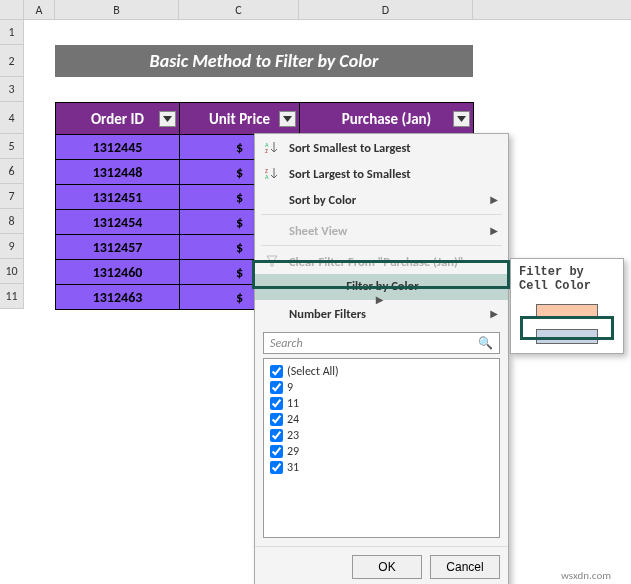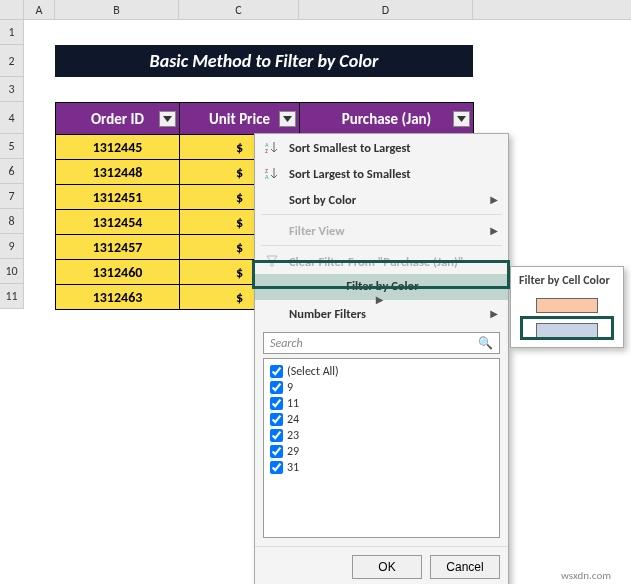--- a/index.html
+++ b/index.html
@@ -32,21 +32,21 @@
     .row-h { height: 25px; border-right: 1px solid #ccc; border-bottom: 1px solid #ccc; background: #e6e6e6; display: flex; align-items: center; justify-content: center; font-size: 12px; color: #333; }
     .row-h.tall { height: 32px; }
     .grid-area { position: absolute; left: 24px; top: 20px; right: 0; bottom: 0; }
     
     .title-bar {
       position: absolute;
       left: 31px;
       top: 25px;
       width: 418px;
       height: 32px;
-      background: #0f172a;
+      background: #737373;
       color: #fff;
       font-weight: bold;
       font-size: 18px;
       display: flex; align-items: center; justify-content: center;
       font-style: italic;
     }
     
     .data-table {
       position: absolute;
       left: 31px;
@@ -62,21 +62,21 @@
       border: 1px solid #000;
       height: 32px;
       position: relative;
     }
     .data-table td {
       border: 1px solid #000;
       text-align: center;
       font-weight: bold;
       padding: 2px 6px;
       height: 25px;
-      background: #fde047;
+      background: #8b5cf6;
     }
     .col-b { width: 124px; }
     .col-c { width: 120px; }
     .col-d { width: 174px; }
     .filter-btn {
       position: absolute;
       right: 3px;
       top: 50%;
       transform: translateY(-50%);
       width: 17px; height: 16px;
@@ -147,27 +147,28 @@
       width: 70px;
       height: 24px;
       background: #f0f0f0;
       border: 1px solid #999;
       font-size: 12px;
     }
     
     .submenu {
       position: absolute;
       left: 510px;
-      top: 266px;
+      top: 258px;
       width: 114px;
       background: #fff;
       border: 1px solid #aaa;
       box-shadow: 3px 3px 6px rgba(0,0,0,0.25);
       font-size: 12px;
       padding: 4px;
+      font-family: Liberation Mono, monospace;
     }
     .submenu .sm-title { font-weight: bold; color: #444; padding: 2px 4px 6px 4px; font-size: 12px;}
     .swatch {
       width: 62px; height: 15px;
       margin: 3px auto;
       border: 1px solid #666;
     }
     .swatch-wrap { padding: 2px 0; display: flex; justify-content: center; }
     .swatch1 { background: #FAC8A8; }
     .swatch2 { background: #C8D4E6; }
@@ -310,21 +311,21 @@
     <span class="menu-label">Sort Largest to Smallest</span>
   </div>
   <div class="menu-item">
     <span class="menu-icon"></span>
     <span class="menu-label">Sort by Color</span>
     <span class="menu-arrow">▶</span>
   </div>
   <div class="menu-sep"></div>
   <div class="menu-item disabled">
     <span class="menu-icon"></span>
-    <span class="menu-label">Filter View</span>
+    <span class="menu-label">Sheet View</span>
     <span class="menu-arrow">▶</span>
   </div>
   <div class="menu-sep"></div>
   <div class="menu-item disabled">
     <span class="menu-icon">
       <svg width="14" height="14" viewBox="0 0 14 14">
           <path d="M2 2 L12 2 L8 8 L8 12 L6 12 L6 8 Z" fill="none" stroke="#bbb"></path>
         </svg>
     </span>
     <span class="menu-label">Clear Filter From "Purchase (Jan)"</span>

